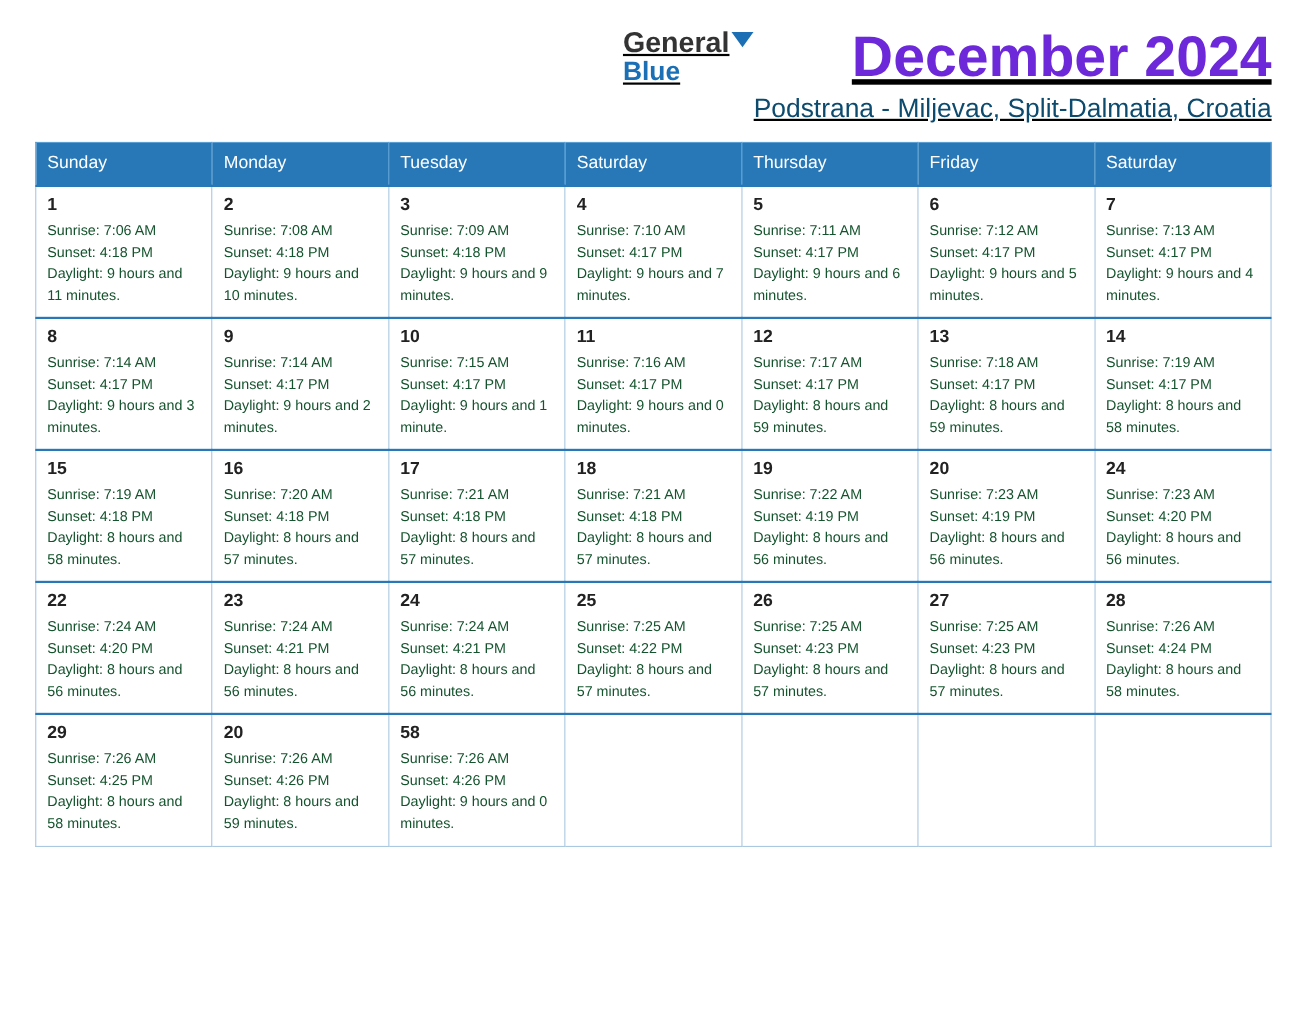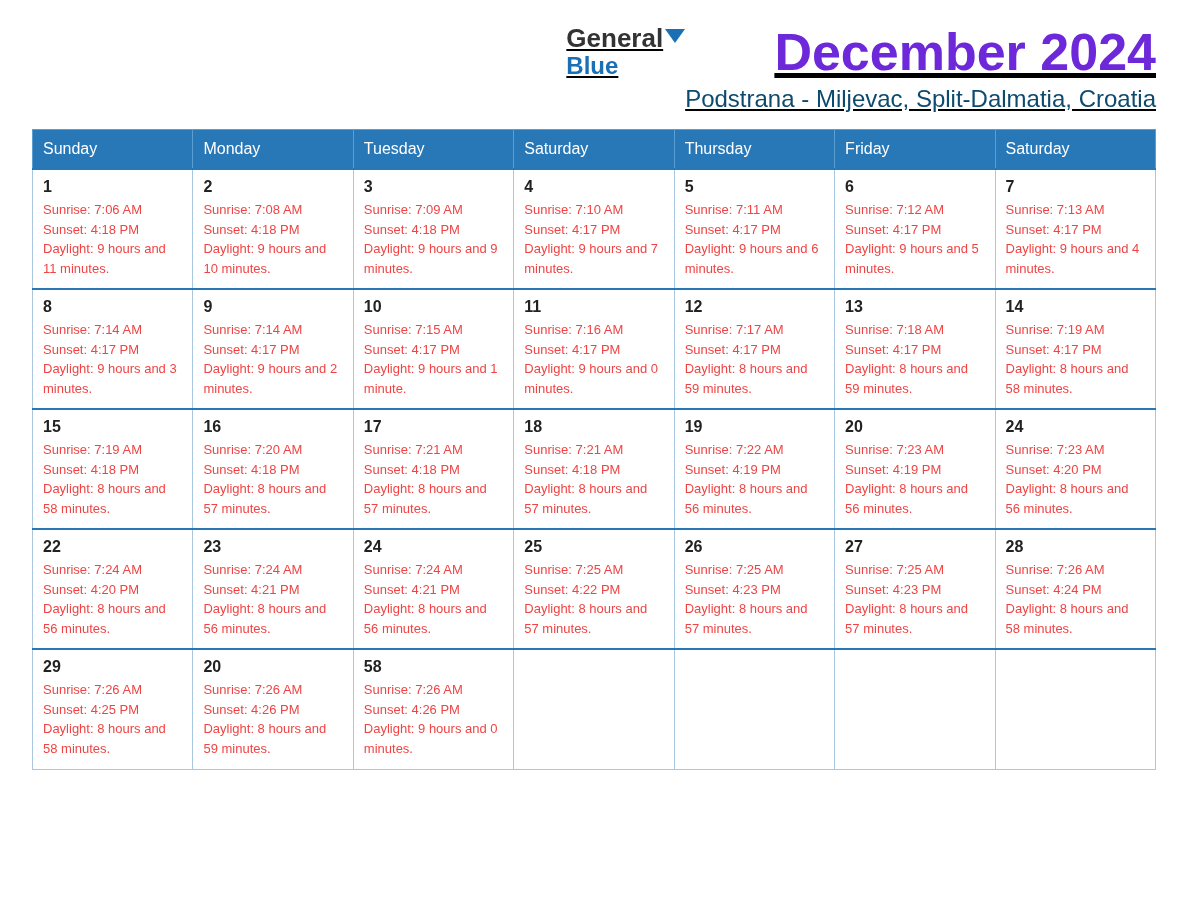--- a/index.html
+++ b/index.html
@@ -91,21 +91,21 @@
     }
     .day-num {
       font-size: 16px;
       font-weight: bold;
       color: #222;
       display: block;
       margin-bottom: 4px;
     }
     .day-info {
       font-size: 13px;
-      color: #ef4444;
+      color: #14532d;
       line-height: 1.5;
       text-align: center;
     }
     .empty-cell {
       background: #fff;
     }
   </style>
 </head>
 <body>
 

